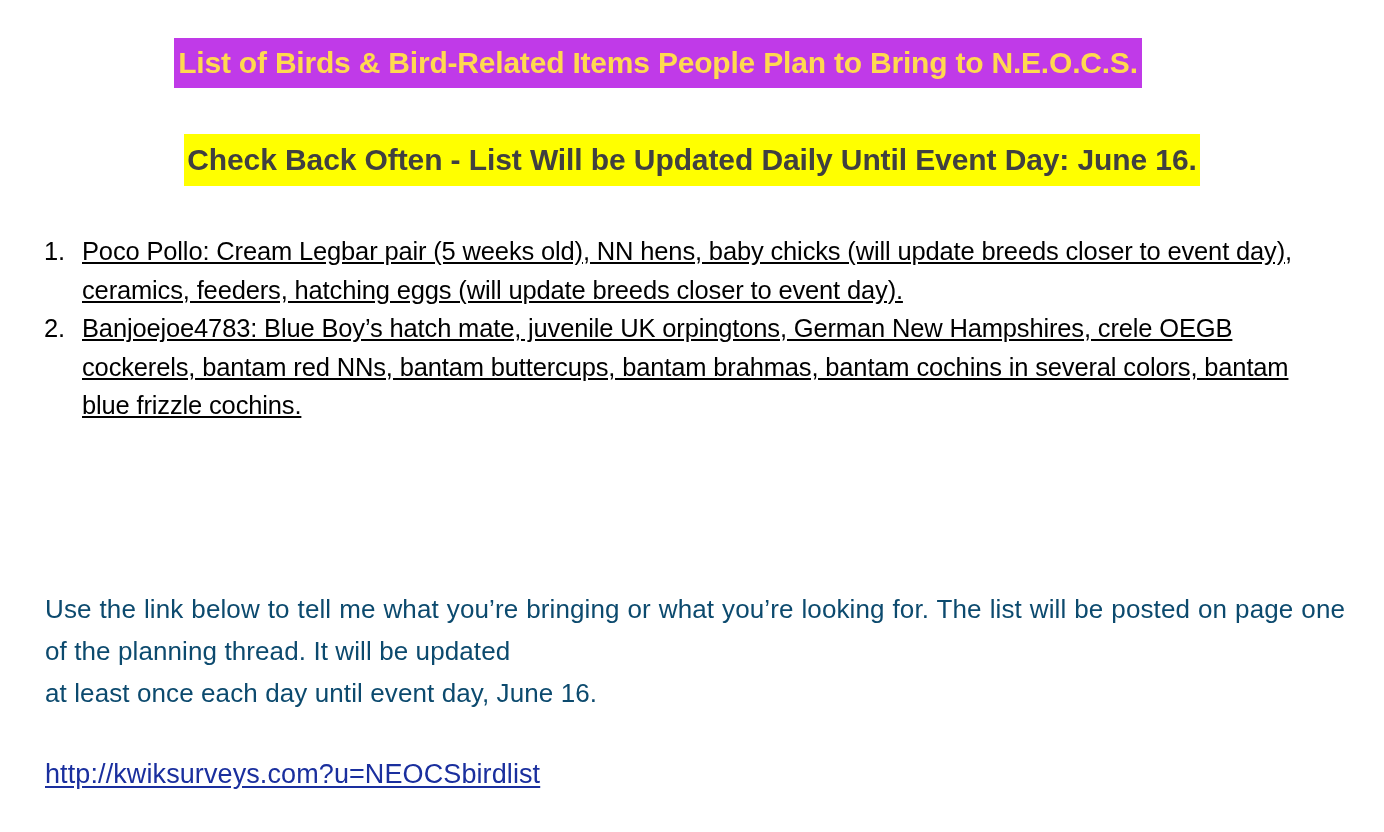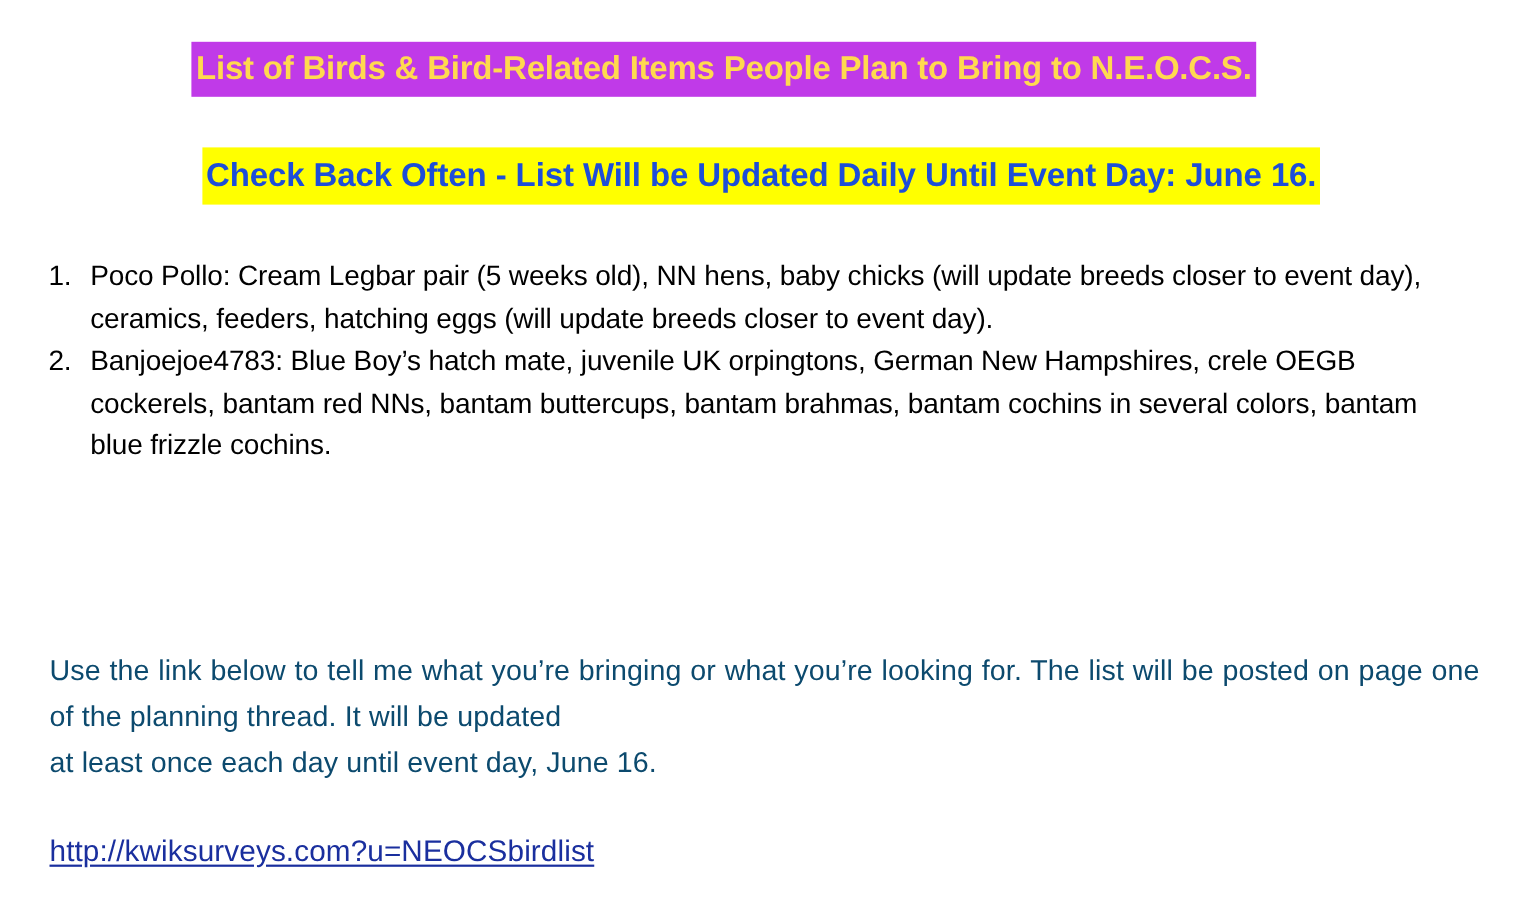--- a/index.html
+++ b/index.html
@@ -39,21 +39,21 @@
   .subtitle-wrap {
     position: absolute;
     left: 0;
     top: 134px;
     width: 1384px;
     text-align: center;
   }
   .subtitle-bar {
     display: inline-block;
     background: #ffff00;
-    color: #1d4ed8;
+    color: #404040;
     font-size: 30px;
     font-weight: bold;
     letter-spacing: -0.1px;
     line-height: 52px;
     padding: 0 3px;
     white-space: nowrap;
   }
 
   
   .list-block {
@@ -71,20 +71,21 @@
     letter-spacing: -0.15px;
   }
   .list-marker {
     flex: 0 0 auto;
     width: 38px;
     text-align: left;
     white-space: pre;
   }
   .list-text {
     flex: 1 1 auto;
+    text-decoration: underline;
   }
 
   
   .instructions {
     position: absolute;
     left: 45px;
     top: 588px;
     width: 1300px;
     color: #0c4a6e;
     font-size: 26px;

